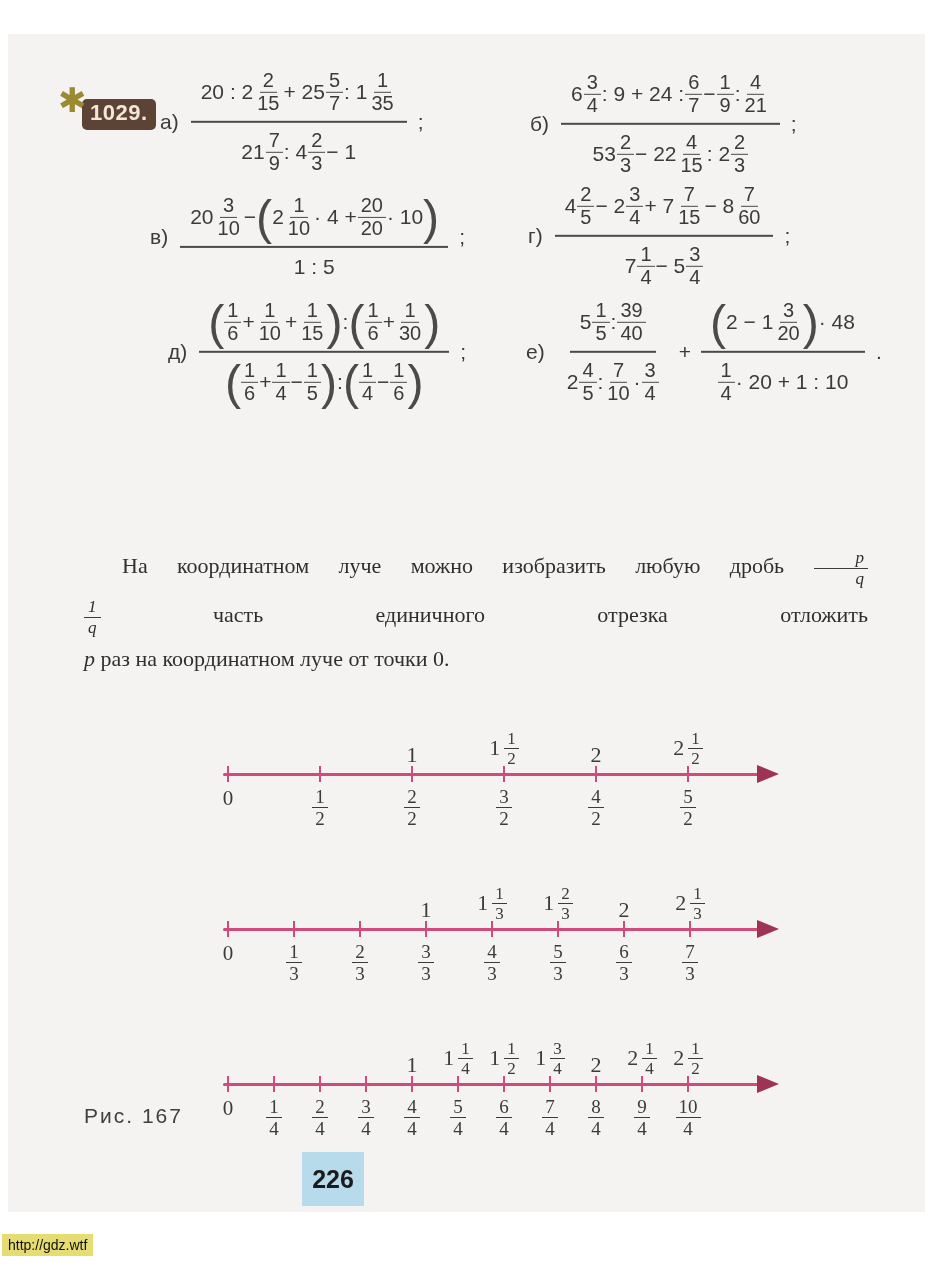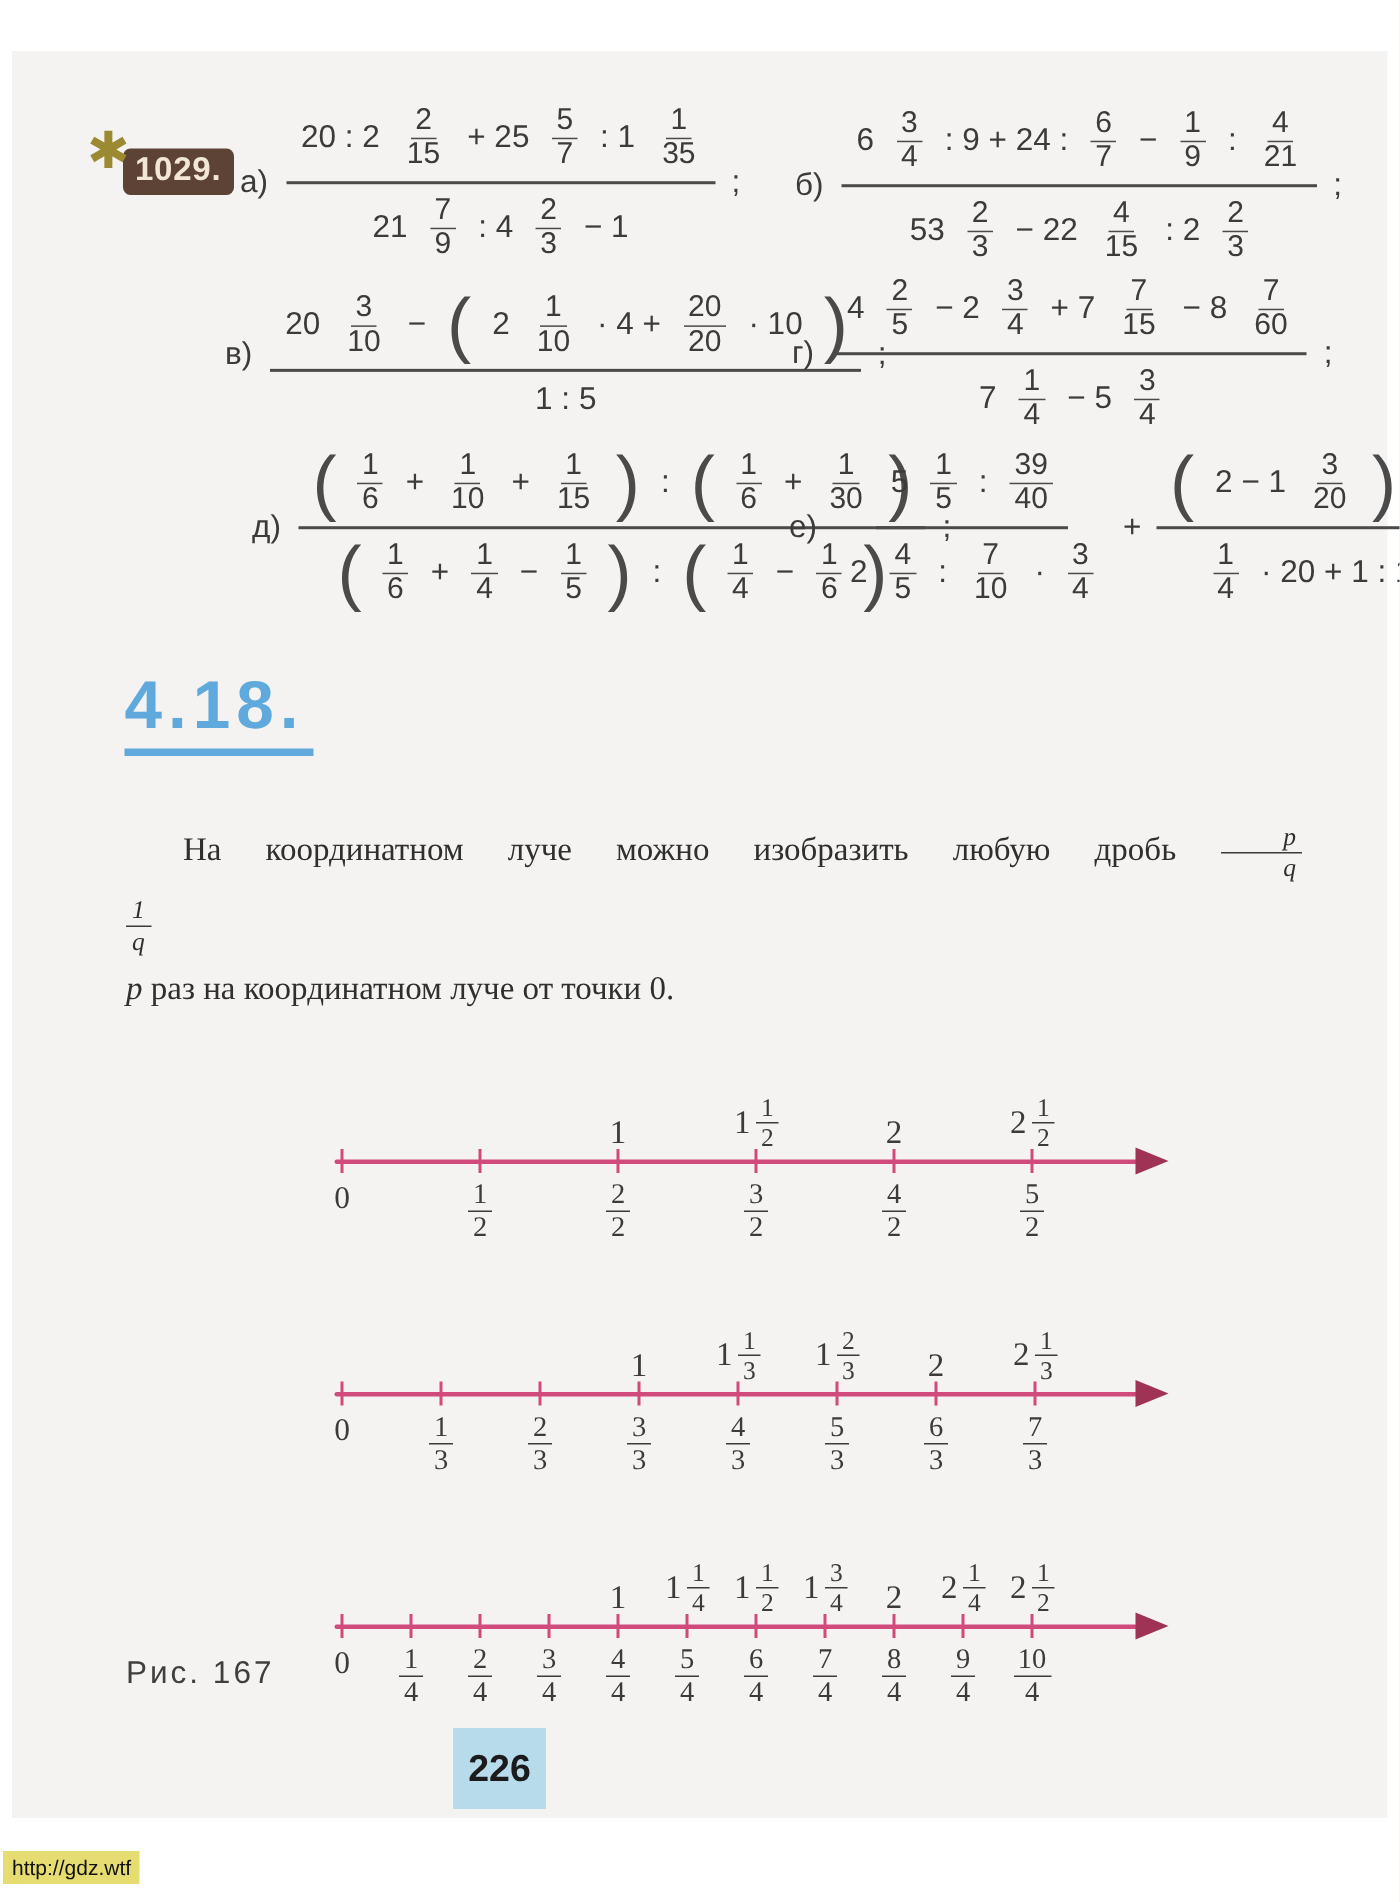--- a/index.html
+++ b/index.html
@@ -15,21 +15,21 @@
 
   
   .pitem{position:absolute;display:flex;align-items:center;gap:10px;font-size:21px;transform:translateY(-50%);white-space:nowrap;}
   .pitem:nth-child(1){left:160px;top:122px;}
   .pitem:nth-child(2){left:530px;top:124px;}
   .pitem:nth-child(3){left:150px;top:237px;}
   .pitem:nth-child(4){left:528px;top:236px;}
   .pitem:nth-child(5){left:168px;top:352px;}
   .pitem:nth-child(6){left:526px;top:352px;}
   .plabel{margin-right:2px;}
-  .mrow{display:inline-flex;align-items:center;gap:15px;white-space:nowrap;}
+  .mrow{display:inline-flex;align-items:center;gap:1px;white-space:nowrap;}
   .bfrac{display:inline-flex;flex-direction:column;align-items:center;}
   .bnum{border-bottom:2px solid #4a4a4a;padding:3px 10px 7px;}
   .bden{padding:7px 10px 3px;}
   .sf{display:inline-flex;flex-direction:column;align-items:center;line-height:1.08;font-size:20px;}
   .sf .fn{border-bottom:1.6px solid #4a4a4a;padding:0 3px;}
   .sf .fd{padding:0 3px;}
   .paren{font-size:230%;font-weight:300;line-height:0.85;color:#4a4a4a;margin:0 -1px;}
   .ptail{margin-left:1px;}
 
   
@@ -358,33 +358,32 @@
               <span class="fn">1</span>
               <span class="fd">4</span>
             </span>
             <span class="ms">· 20 + 1 : 10</span>
           </span>
         </span>
         <span class="ptail">.</span>
       </div>
     </div>
 
-  <div class="secnum">4.18.</div>
   <div class="titles">
   </div>
 
   <div class="intro" id="intro">
       <div class="iline jline"><span class="is">На координатном луче можно изобразить любую дробь</span> <span class="if it">
           <span class="fn it">p</span>
           <span class="fd it">q</span>
         </span></div>
       <div class="iline jline"> <span class="if it">
           <span class="fn it">1</span>
           <span class="fd it">q</span>
-        </span> </div>
+        </span> <span class="is">часть единичного отрезка отложить</span></div>
       <div class="iline"><span class="is it">p</span> <span class="is">раз на координатном луче от точки 0.</span></div>
     </div>
 
   <div class="ray" id="ray0">
       <div class="rline" style="width: 540px;"></div>
       <div class="rarrow" style="left: 534px;"></div>
       <div class="tick" style="left: 4px;"></div>
       <div class="rb" style="left: -17px;">
         <span class="rzero">0</span>
       </div>

